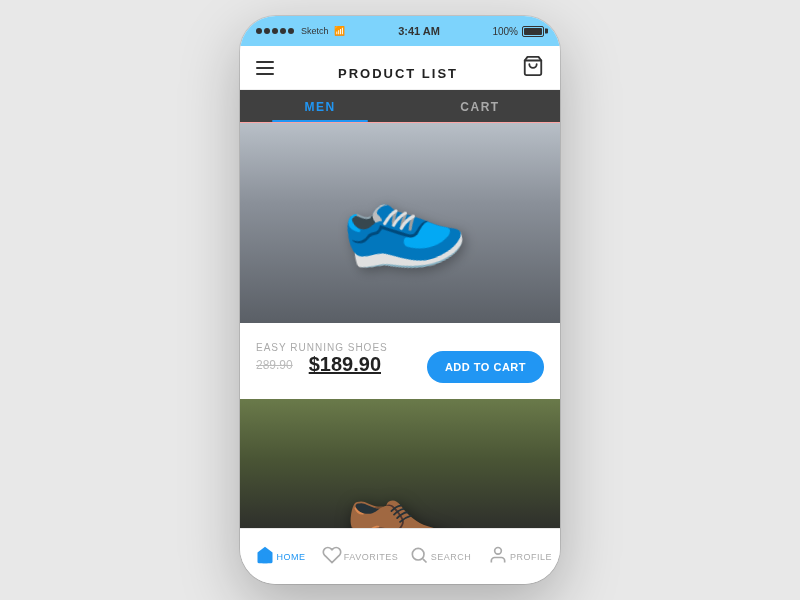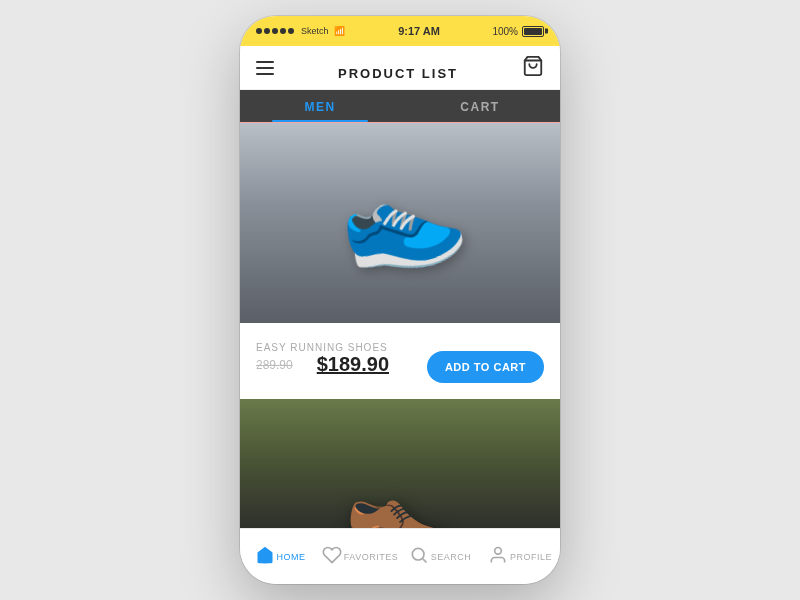--- a/index.html
+++ b/index.html
@@ -20,21 +20,21 @@
       border-radius: 36px;
       box-shadow: 0 20px 60px rgba(0,0,0,0.25), 0 0 0 1px #ccc;
       overflow: hidden;
       display: flex;
       flex-direction: column;
       position: relative;
     }
 
     
     .status-bar {
-      background: #fde047;
+      background: #7dd3fc;
       height: 30px;
       display: flex;
       align-items: center;
       justify-content: space-between;
       padding: 0 16px;
       flex-shrink: 0;
     }
     .status-left {
       display: flex;
       align-items: center;
@@ -225,21 +225,21 @@
     .product-name {
       font-size: 10px;
       letter-spacing: 1px;
       color: #aaa;
       text-transform: uppercase;
       font-weight: 500;
     }
     .price-row {
       display: flex;
       align-items: center;
-      gap: 24px;
+      gap: 16px;
     }
     .price-original {
       font-size: 12px;
       color: #bbb;
       text-decoration: line-through;
     }
     .price-current {
       font-size: 20px;
       font-weight: 700;
       color: #222;
@@ -310,21 +310,21 @@
   <div class="status-bar">
     <div class="status-left">
       <div class="status-dot"></div>
       <div class="status-dot"></div>
       <div class="status-dot"></div>
       <div class="status-dot"></div>
       <div class="status-dot"></div>
       <span style="font-size:9px; margin-left:5px; color:#333;">Sketch</span>
       <span class="status-wifi">📶</span>
     </div>
-    <div class="status-time">9:17 AM</div>
+    <div class="status-time">3:41 AM</div>
     <div class="status-right">
       <span>100%</span>
       <div class="battery-icon">
         <div class="battery-fill"></div>
       </div>
     </div>
   </div>
 
   <div class="header">
     <div class="hamburger-icon">

